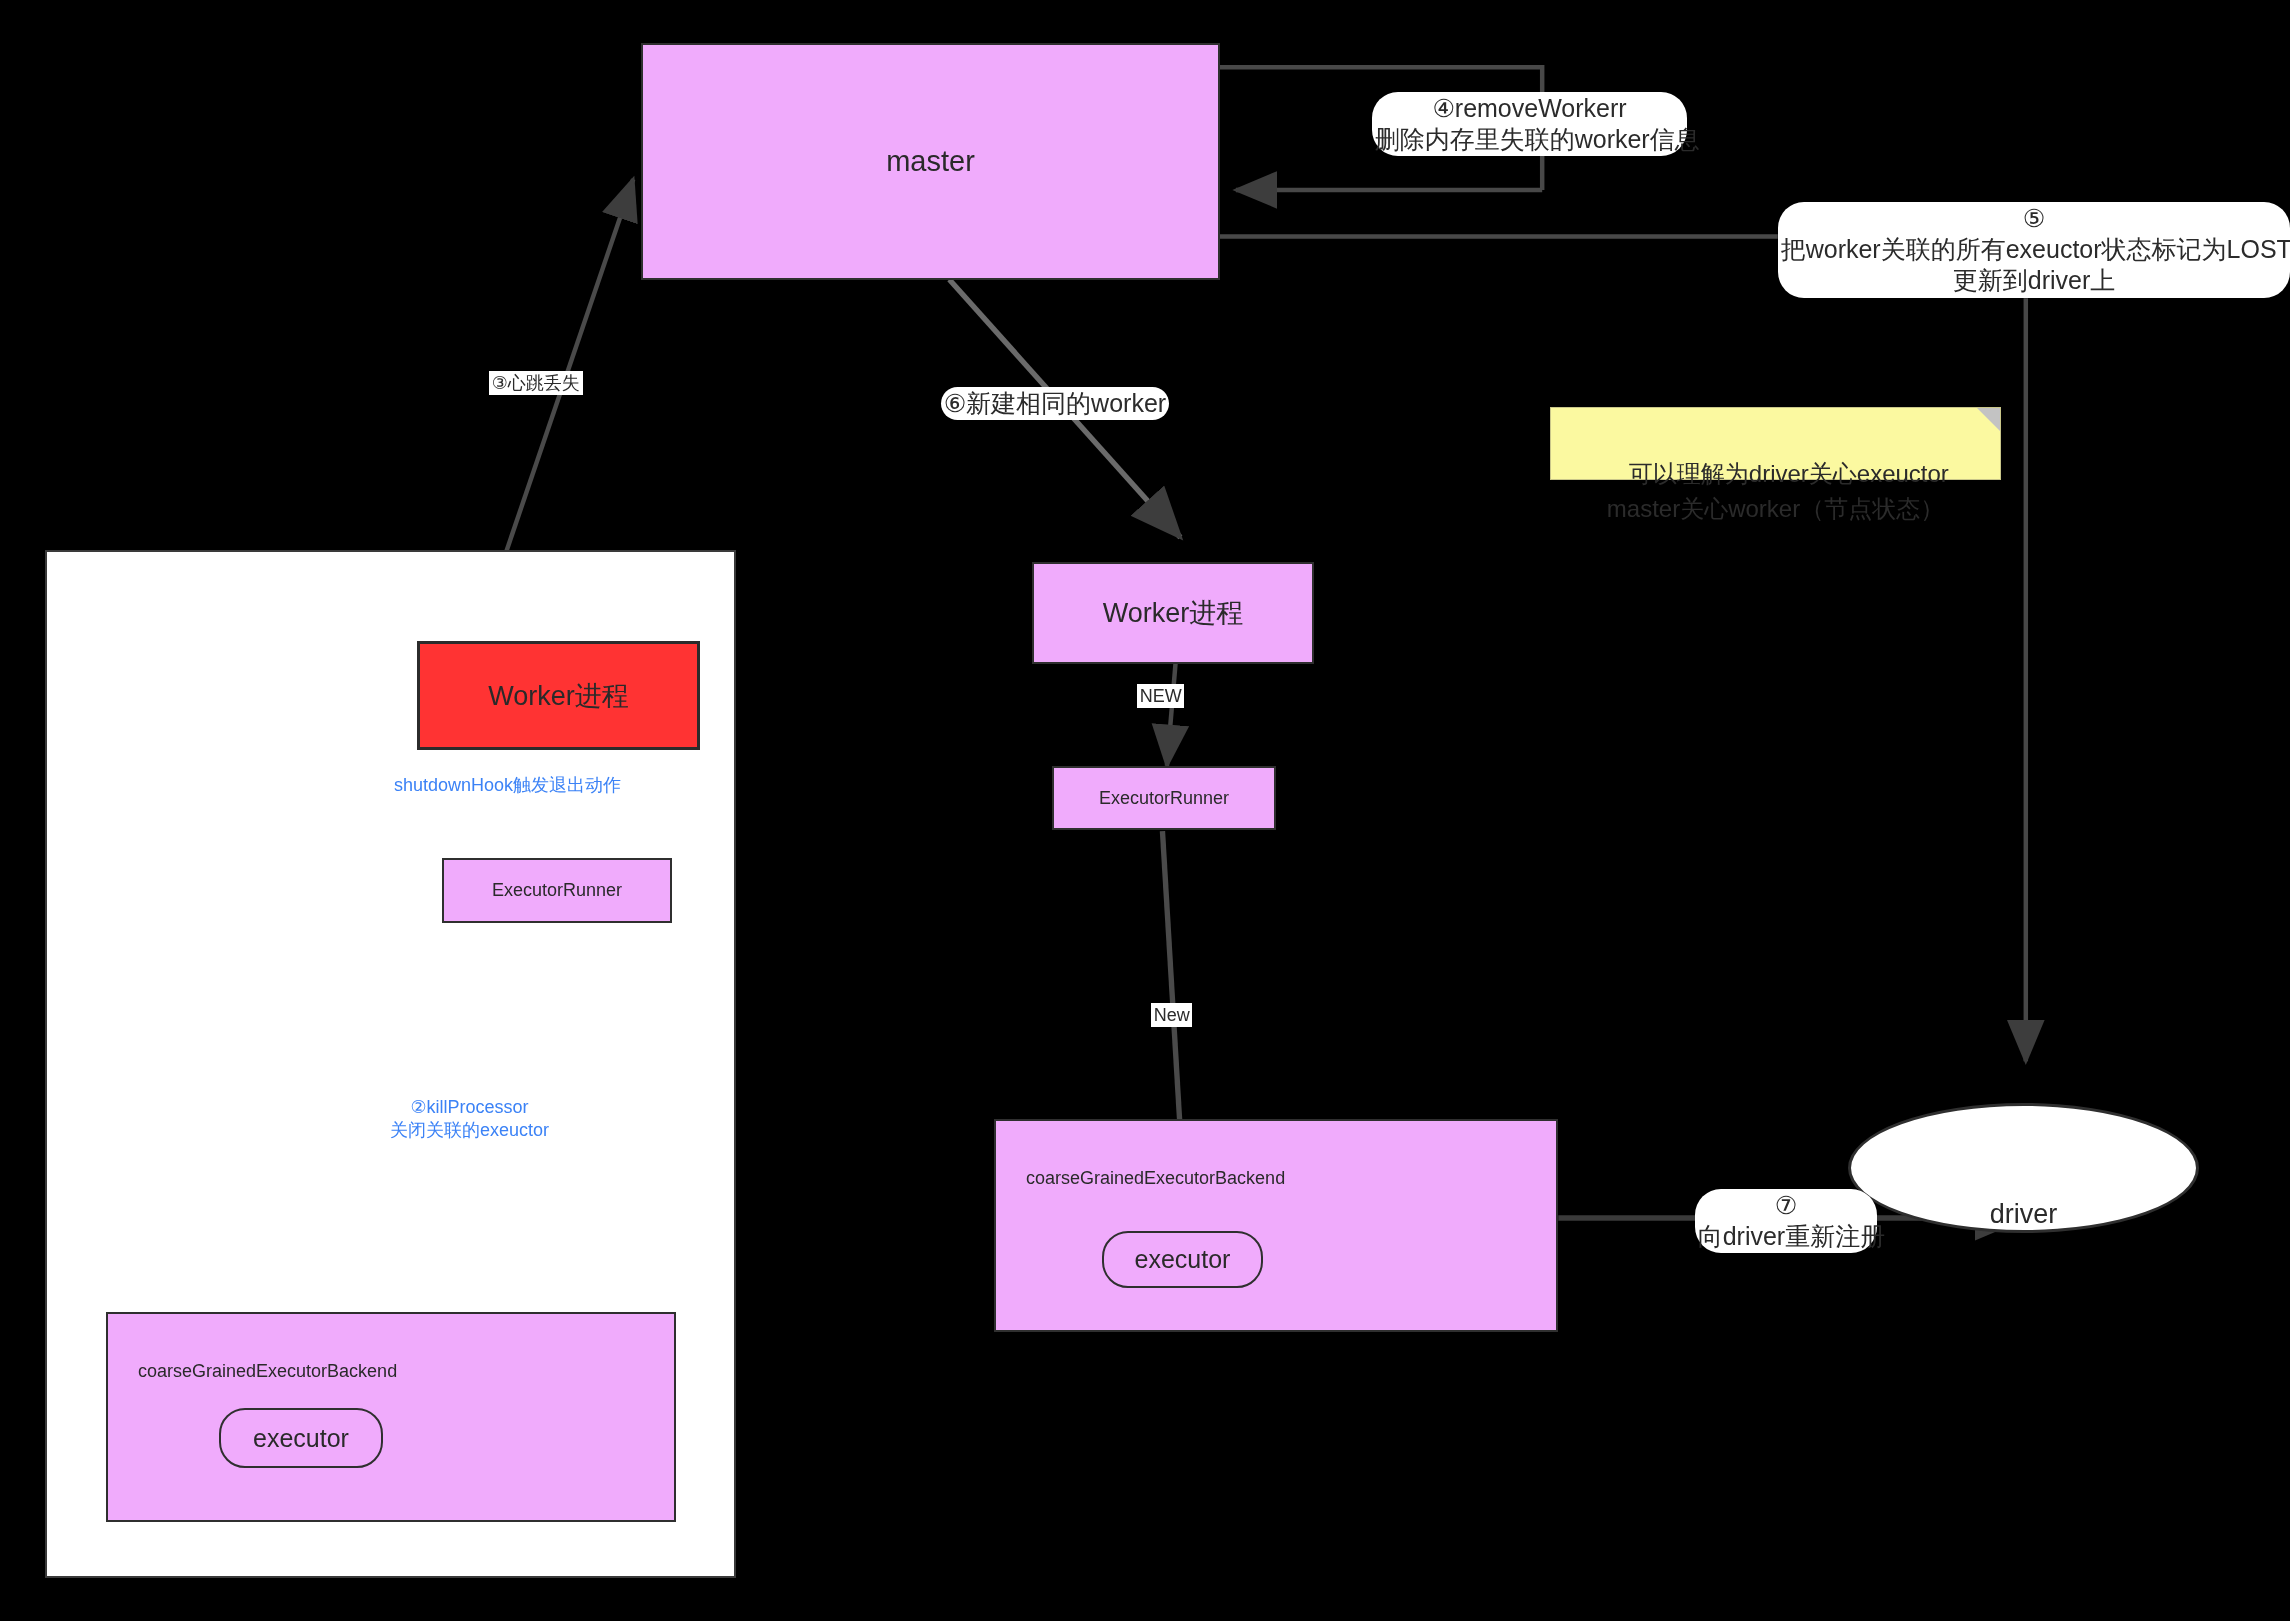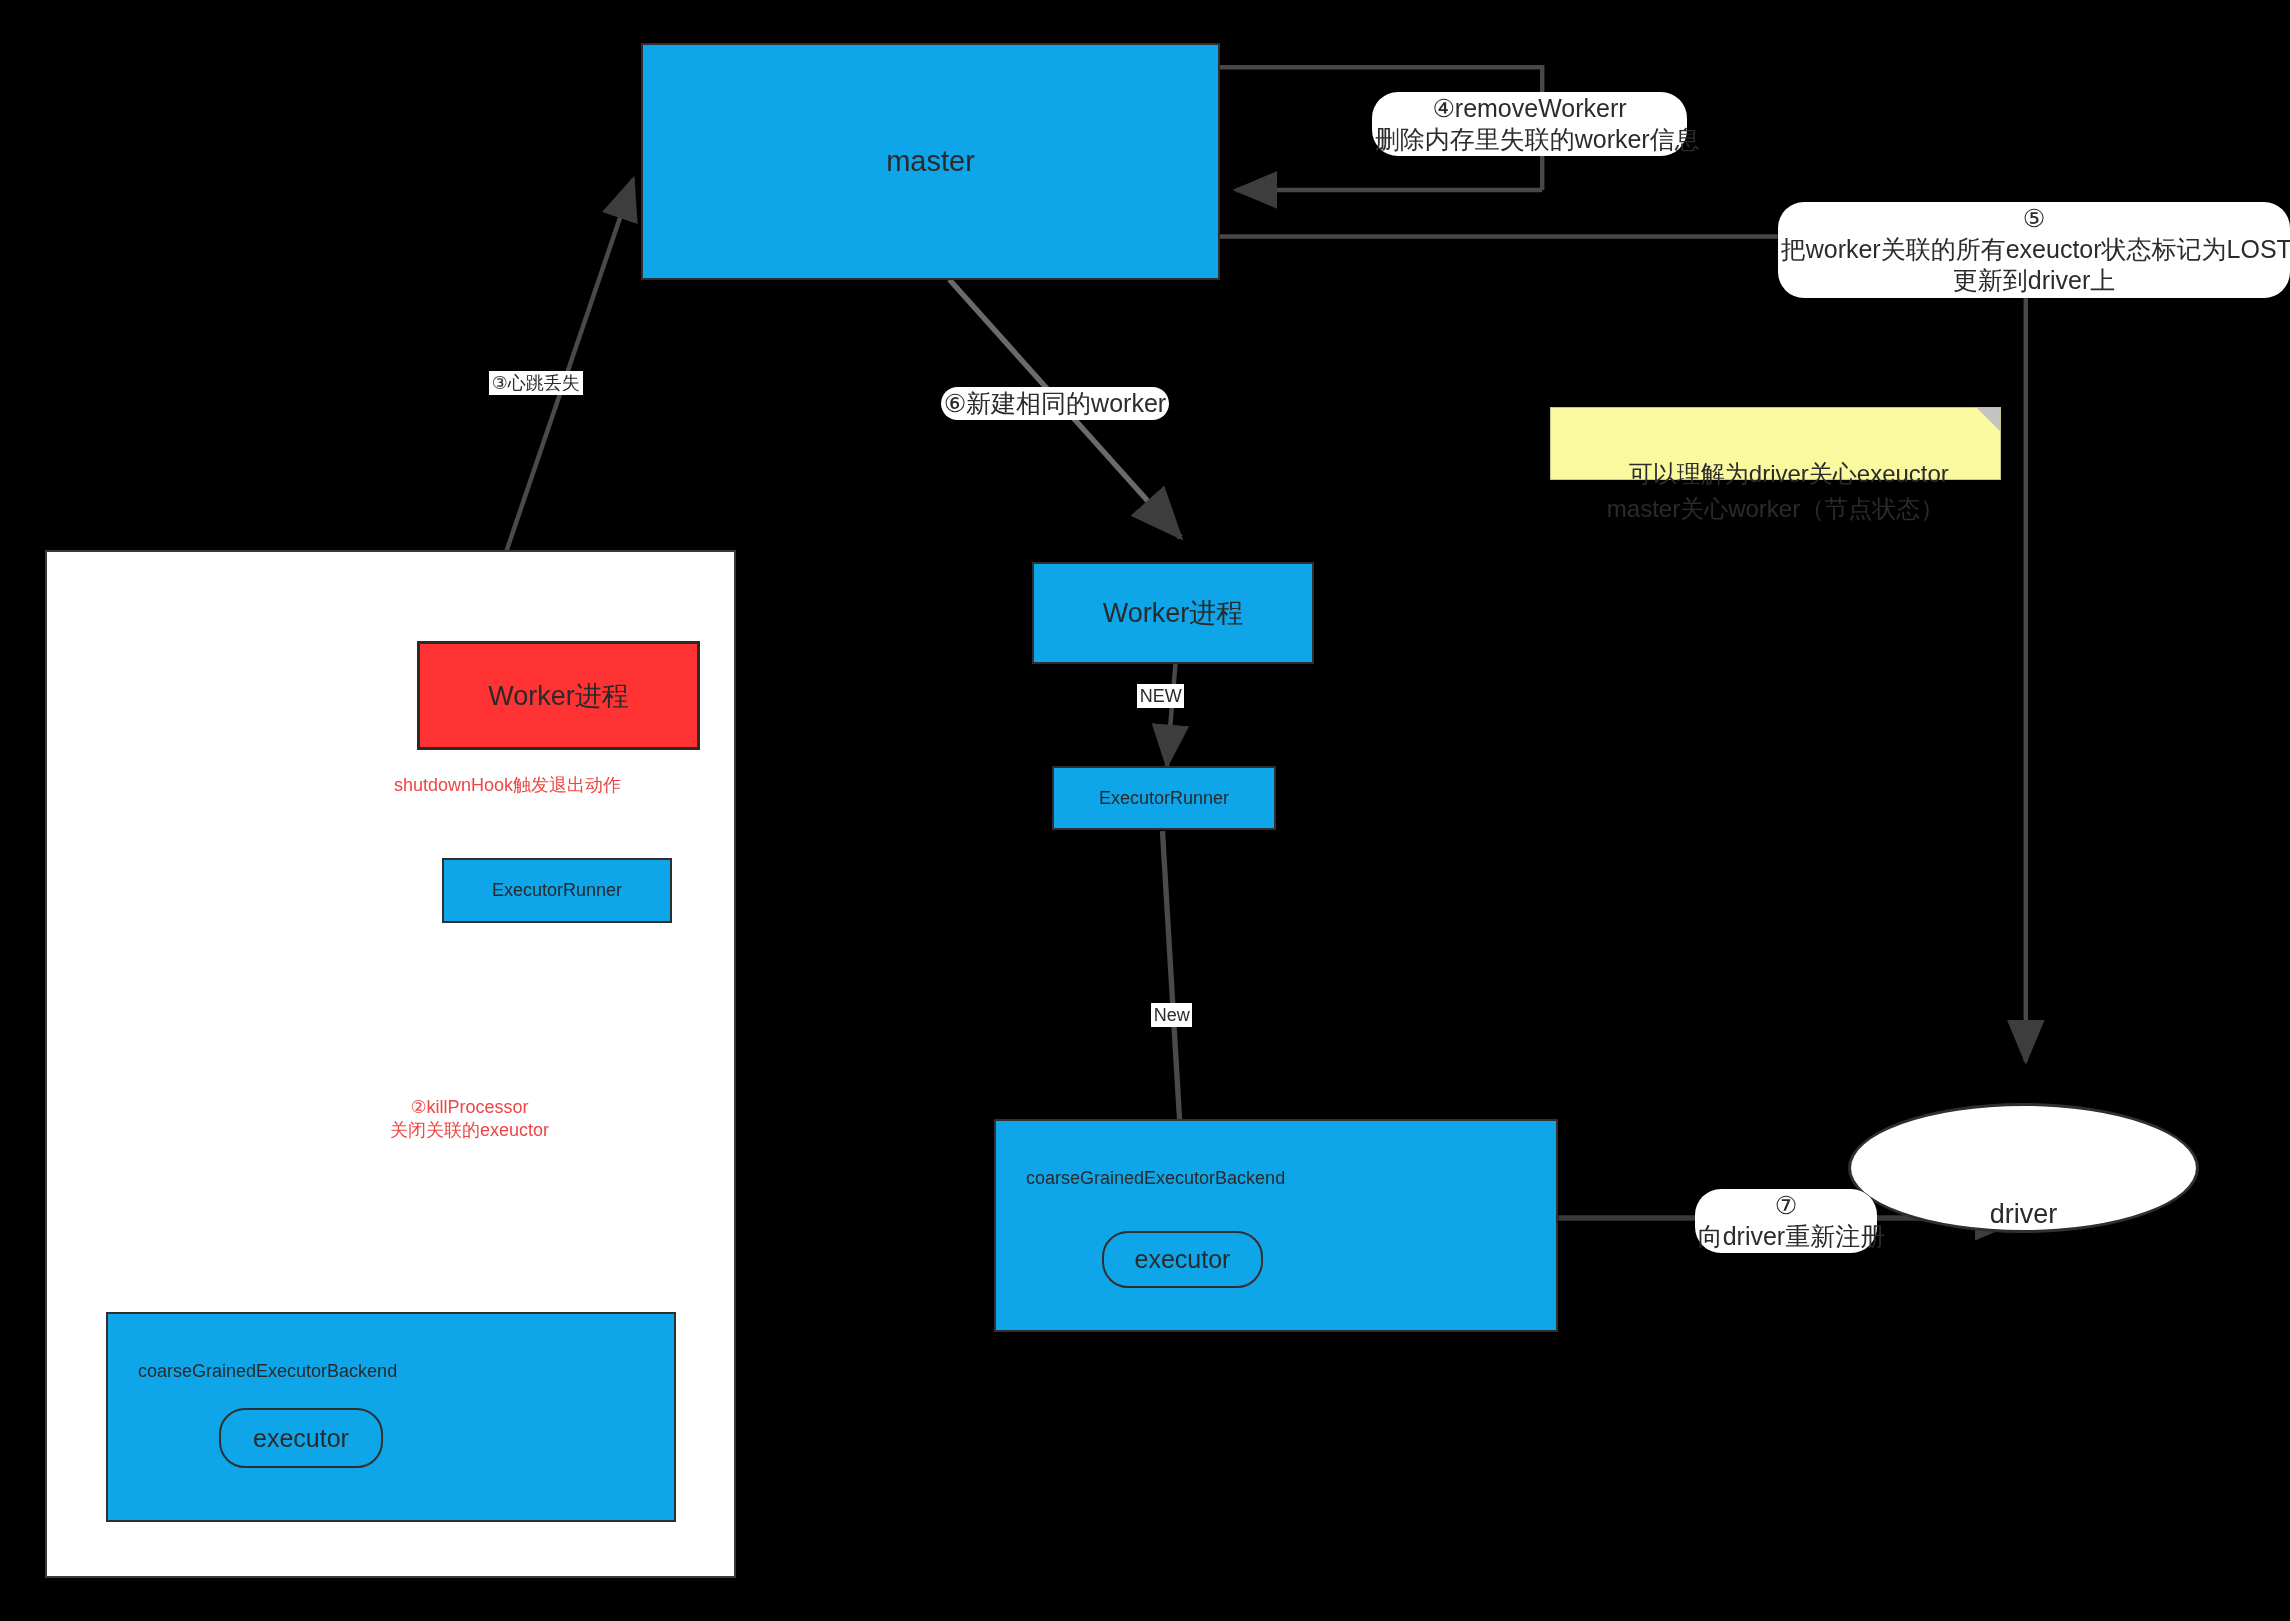--- a/index.html
+++ b/index.html
@@ -20,21 +20,21 @@
     position: absolute;
     left: 0;
     top: 0;
     width: 2290px;
     height: 1622px;
     pointer-events: none;
   }
   .node {
     position: absolute;
     box-sizing: border-box;
-    background: #0ea5e9;
+    background: #f0abfc;
     border: 2.7px solid #2f2f2f;
     color: #2a2a2a;
   }
   .node-center {
     display: flex;
     align-items: center;
     justify-content: center;
     text-align: center;
   }
   .node-label-top {
@@ -62,21 +62,21 @@
     background: #ffffff;
     color: #2b2b2b;
     white-space: pre;
     line-height: 1.25;
     text-align: center;
     padding: 0.9px 2.7px;
     box-sizing: border-box;
   }
   .plain-label {
     position: absolute;
-    color: #ef4444;
+    color: #3b82f6;
     white-space: pre;
     line-height: 1.25;
     text-align: center;
     background: transparent;
   }
   .sticky {
     position: absolute;
     box-sizing: border-box;
     background: #fbf9a0;
     border: 0.9px solid #c9c68a;

